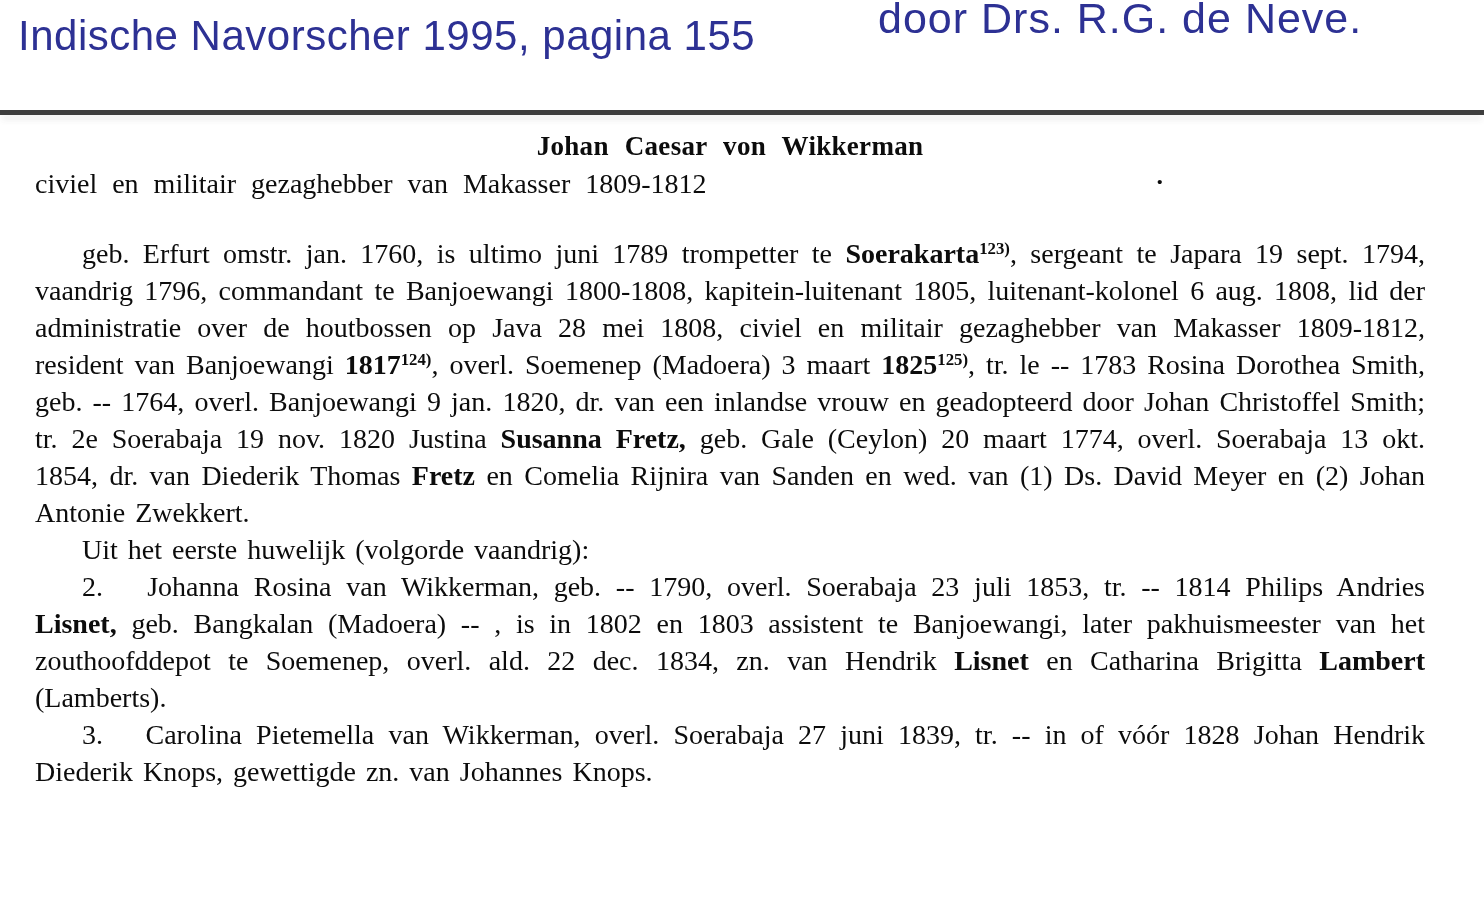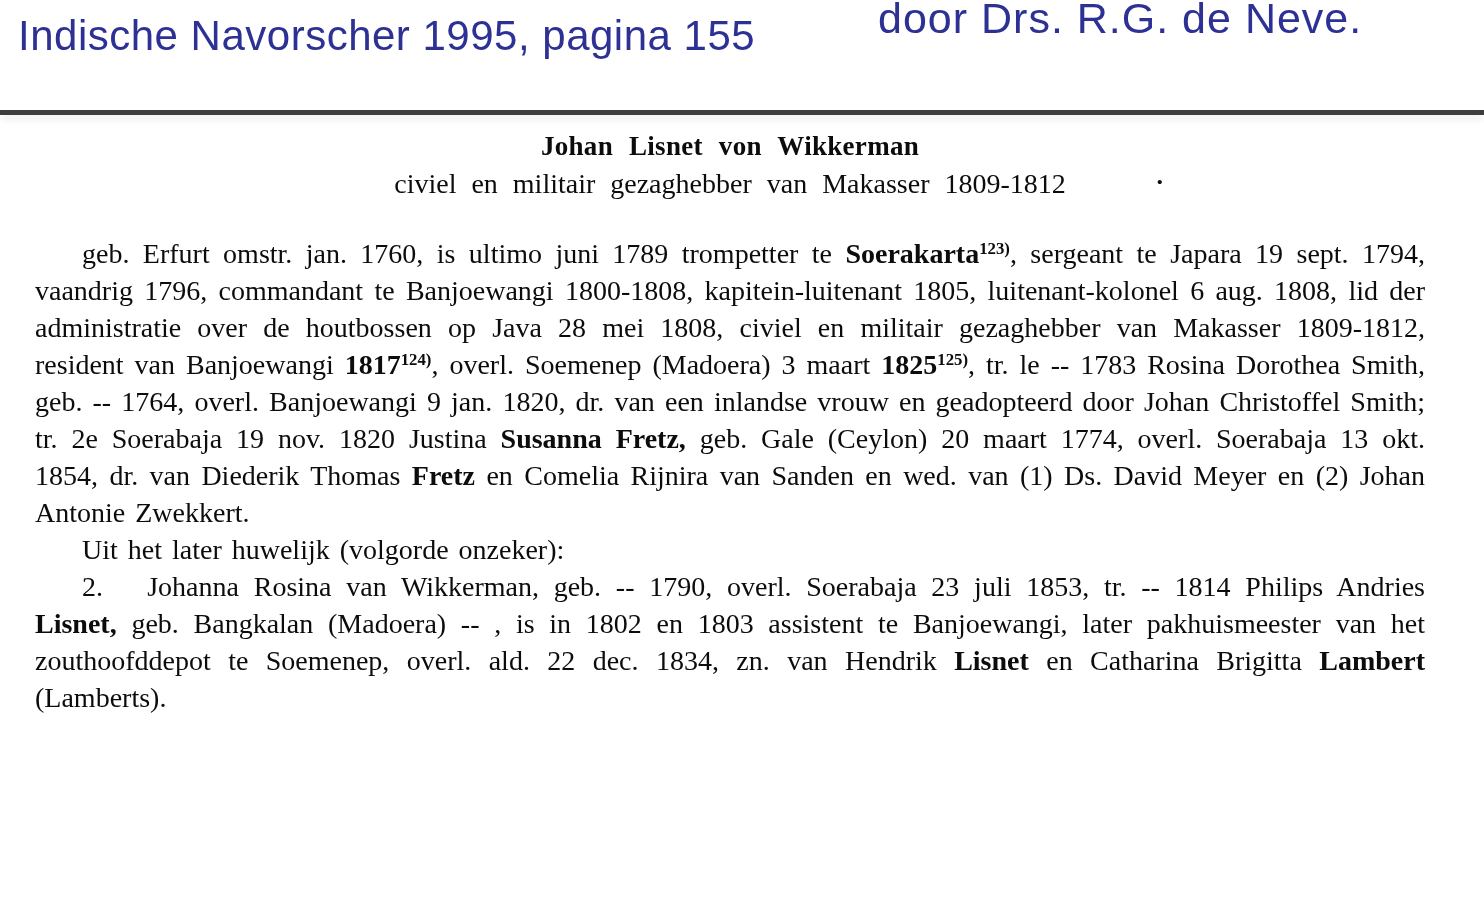--- a/index.html
+++ b/index.html
@@ -33,45 +33,46 @@
   .doc{
     position:absolute;left:35px;right:59px;top:128px;bottom:0;
     color:var(--text-black,#0c0c0c);
     font-size:28px;line-height:37px;
     text-align:justify;word-spacing:3px;
   }
   .doc-title{
     text-align:center;font-weight:bold;font-size:27px;
     word-spacing:9px;letter-spacing:0.3px;
   }
-  .doc-subtitle-row{position:relative;text-align:center;word-spacing:8px;}
+  .doc-subtitle-row{position:relative;word-spacing:8px;}
   .stray-dot{
     position:absolute;right:262px;top:-8px;font-size:26px;font-weight:bold;
   }
   #doc-body{margin-top:33px;}
   p.para{margin:0;padding:0;}
   p.para.indent{text-indent:47px;}
   .bold{font-weight:bold;font-family:Liberation Serif, serif;}
   sup.fnref{
     font-size:0.60em;font-weight:bold;line-height:0;
     vertical-align:baseline;position:relative;top:-0.55em;
   }
 </style>
 </head>
 <body>
 
 <div class="page">
   <div class="header-title">Indische Navorscher 1995, pagina 155</div>
   <div class="header-byline">door Drs. R.G. de Neve.</div>
   <div class="rule"></div>
   <div class="doc">
-    <div class="doc-title">Johan Lisnet von Wikkerman</div>
+    <div class="doc-title">Johan Caesar von Wikkerman</div>
     <div class="doc-subtitle-row">
       <span>civiel en militair gezaghebber van Makasser 1809-1812</span>
       <span class="stray-dot">.</span>
     </div>
     <div id="doc-body">
         <p class="para indent"><span>geb. Erfurt omstr. jan. 1760, is ultimo juni 1789 trompetter te </span><span class="bold">Soerakarta</span><sup class="fnref bold">123)</sup><span>, sergeant te Japara 19 sept. 1794, vaandrig 1796, commandant te Banjoewangi 1800-1808, kapitein-luitenant 1805, luitenant-kolonel 6 aug. 1808, lid der administratie over de houtbossen op Java 28 mei 1808, civiel en militair gezaghebber van Makasser 1809-1812, resident van Banjoewangi </span><span class="bold">1817</span><sup class="fnref bold">124)</sup><span>, overl. Soemenep (Madoera) 3 maart </span><span class="bold">1825</span><sup class="fnref bold">125)</sup><span>, tr. le -- 1783 Rosina Dorothea Smith, geb. -- 1764, overl. Banjoewangi 9 jan. 1820, dr. van een inlandse vrouw en geadopteerd door Johan Christoffel Smith; tr. 2e Soerabaja 19 nov. 1820 Justina </span><span class="bold">Susanna Fretz,</span><span> geb. Gale (Ceylon) 20 maart 1774, overl. Soerabaja 13 okt. 1854, dr. van Diederik Thomas </span><span class="bold">Fretz</span><span> en Comelia Rijnira van Sanden en wed. van (1) Ds. David Meyer en (2) Johan Antonie Zwekkert.</span></p>
-        <p class="para indent"><span>Uit het later huwelijk (volgorde onzeker):</span></p>
+        <p class="para indent"><span>Uit het eerste huwelijk (volgorde vaandrig):</span></p>
         <p class="para indent"><span>2.&nbsp;&nbsp; Johanna Rosina van Wikkerman, geb. -- 1790, overl. Soerabaja 23 juli 1853, tr. -- 1814 Philips Andries </span><span class="bold">Lisnet,</span><span> geb. Bangkalan (Madoera) -- , is in 1802 en 1803 assistent te Banjoewangi, later pakhuismeester van het zouthoofddepot te Soemenep, overl. ald. 22 dec. 1834, zn. van Hendrik </span><span class="bold">Lisnet</span><span> en Catharina Brigitta </span><span class="bold">Lambert</span><span> (Lamberts).</span></p>
+        <p class="para indent"><span>3.&nbsp;&nbsp; Carolina Pietemella van Wikkerman, overl. Soerabaja 27 juni 1839, tr. -- in of vóór 1828 Johan Hendrik Diederik Knops, gewettigde zn. van Johannes Knops.</span></p>
       </div>
   </div>
 </div>
 
 </body></html>

